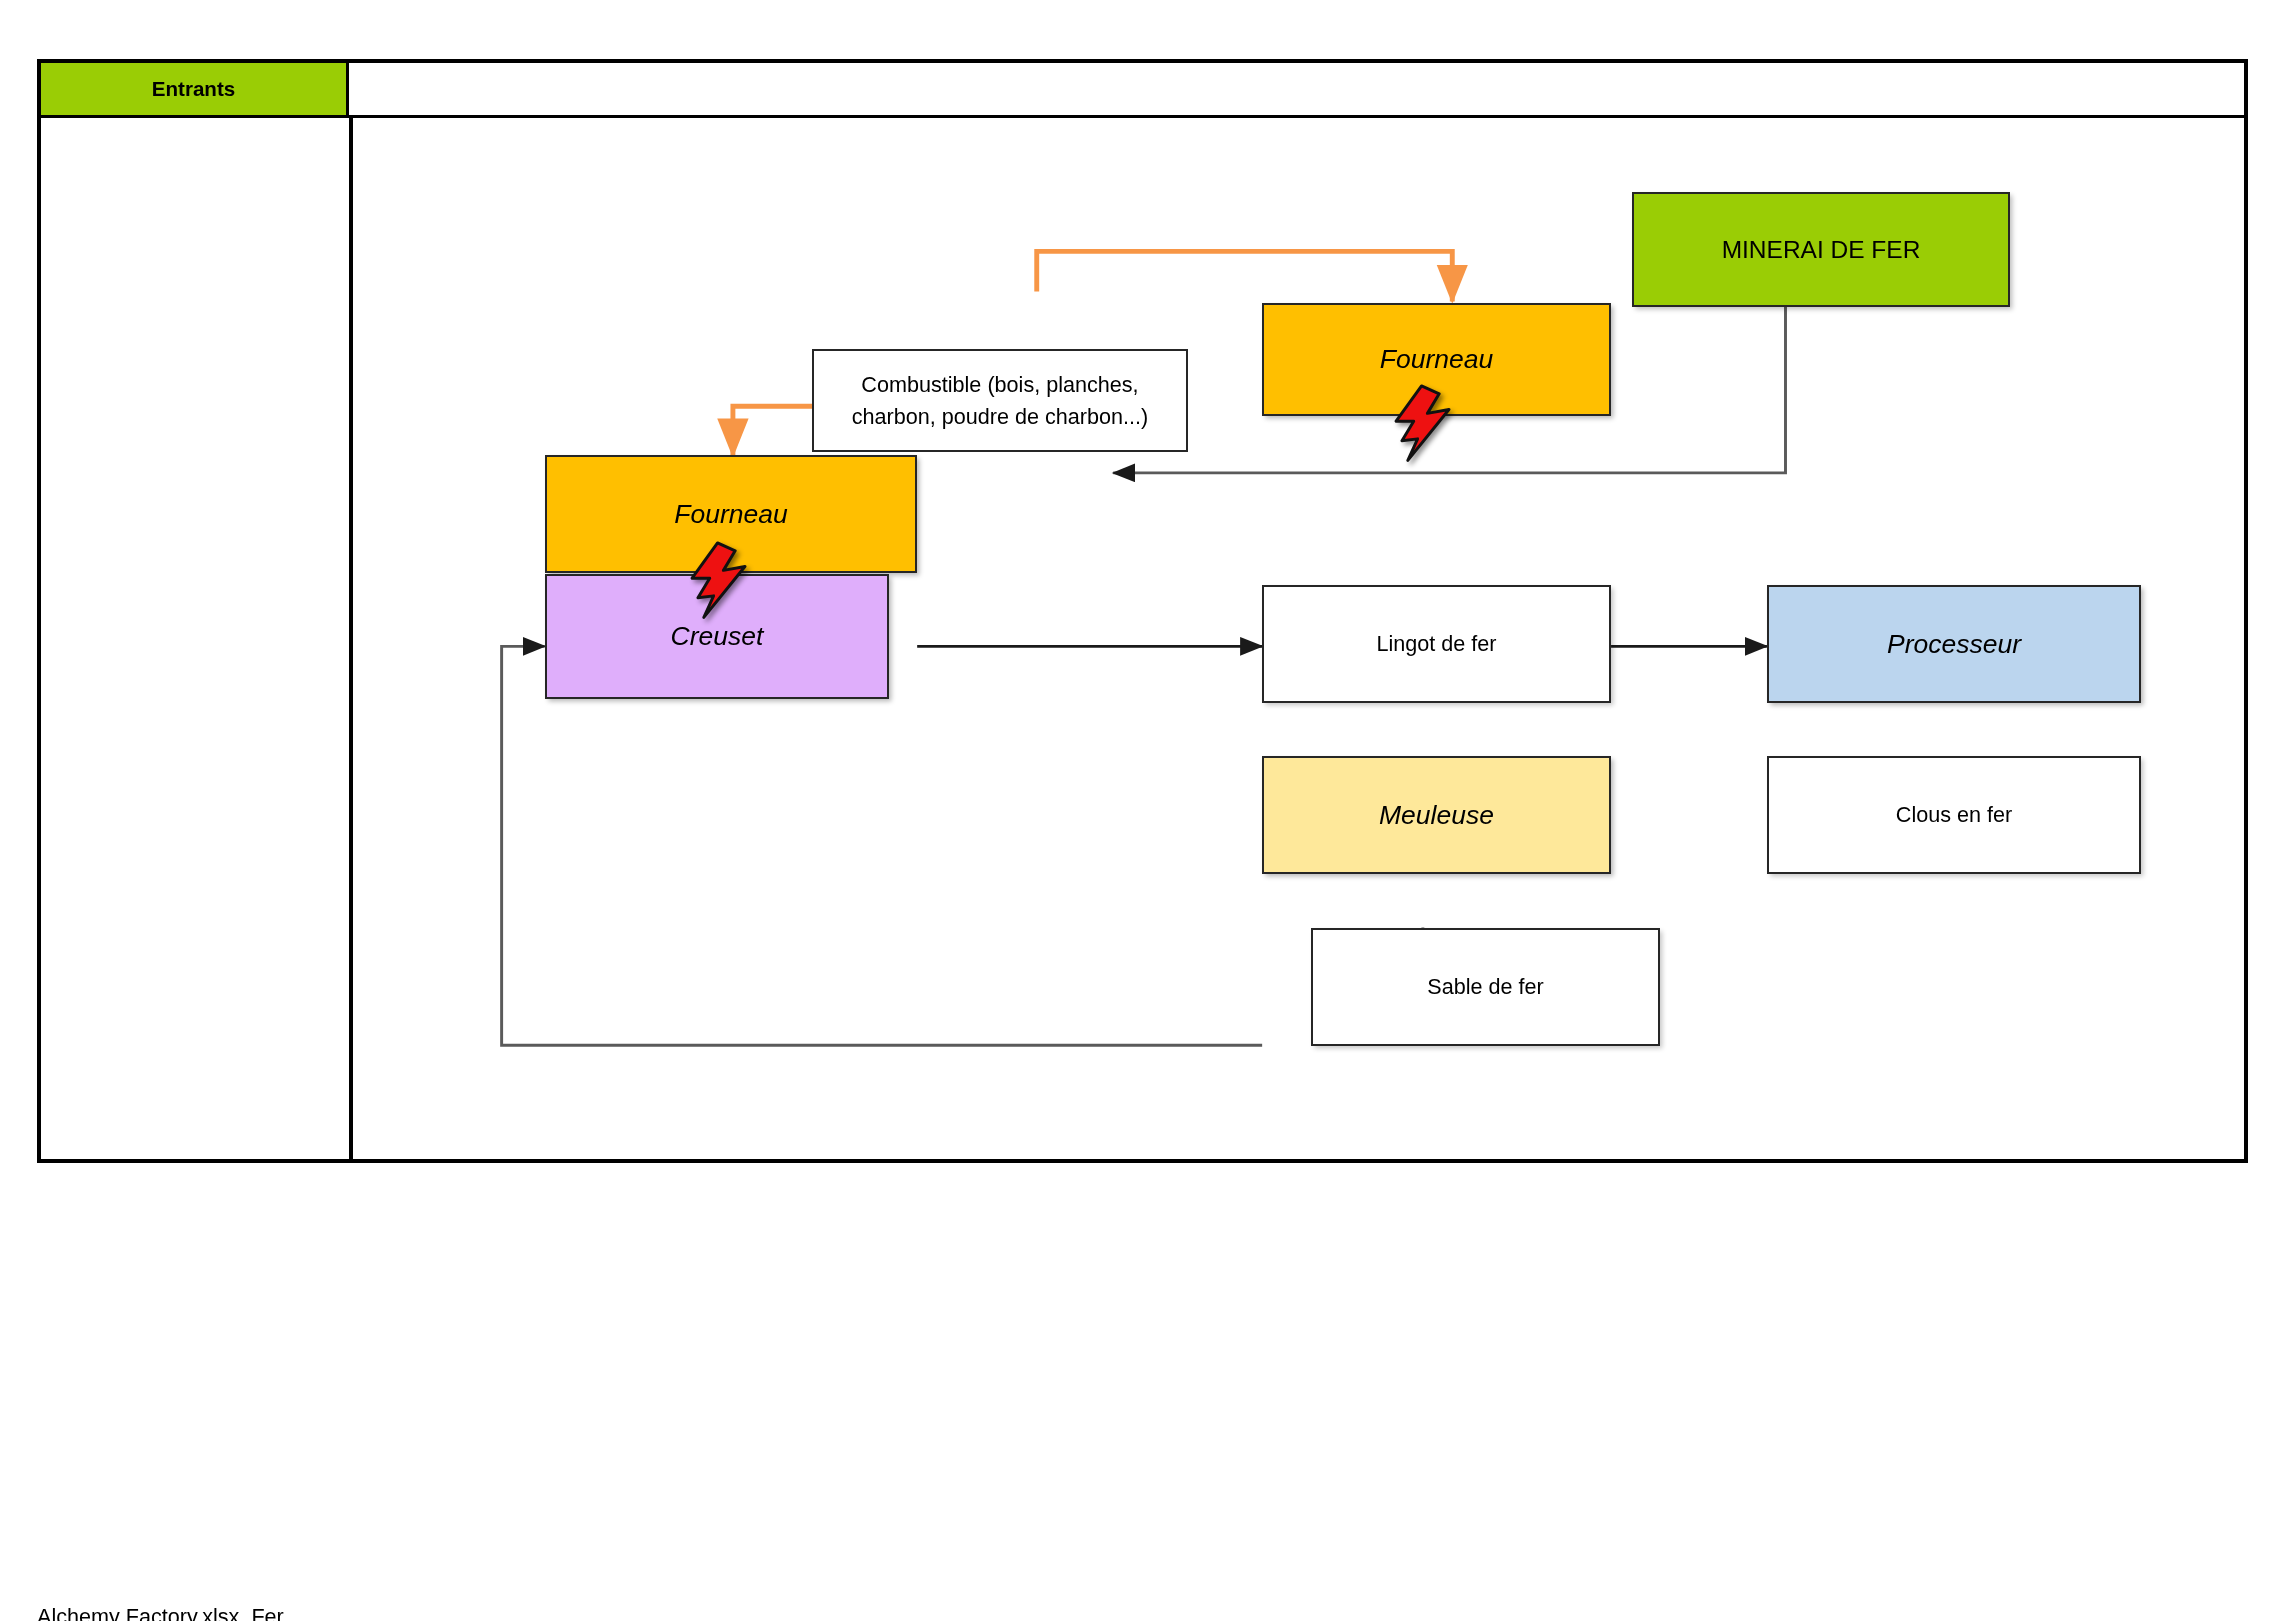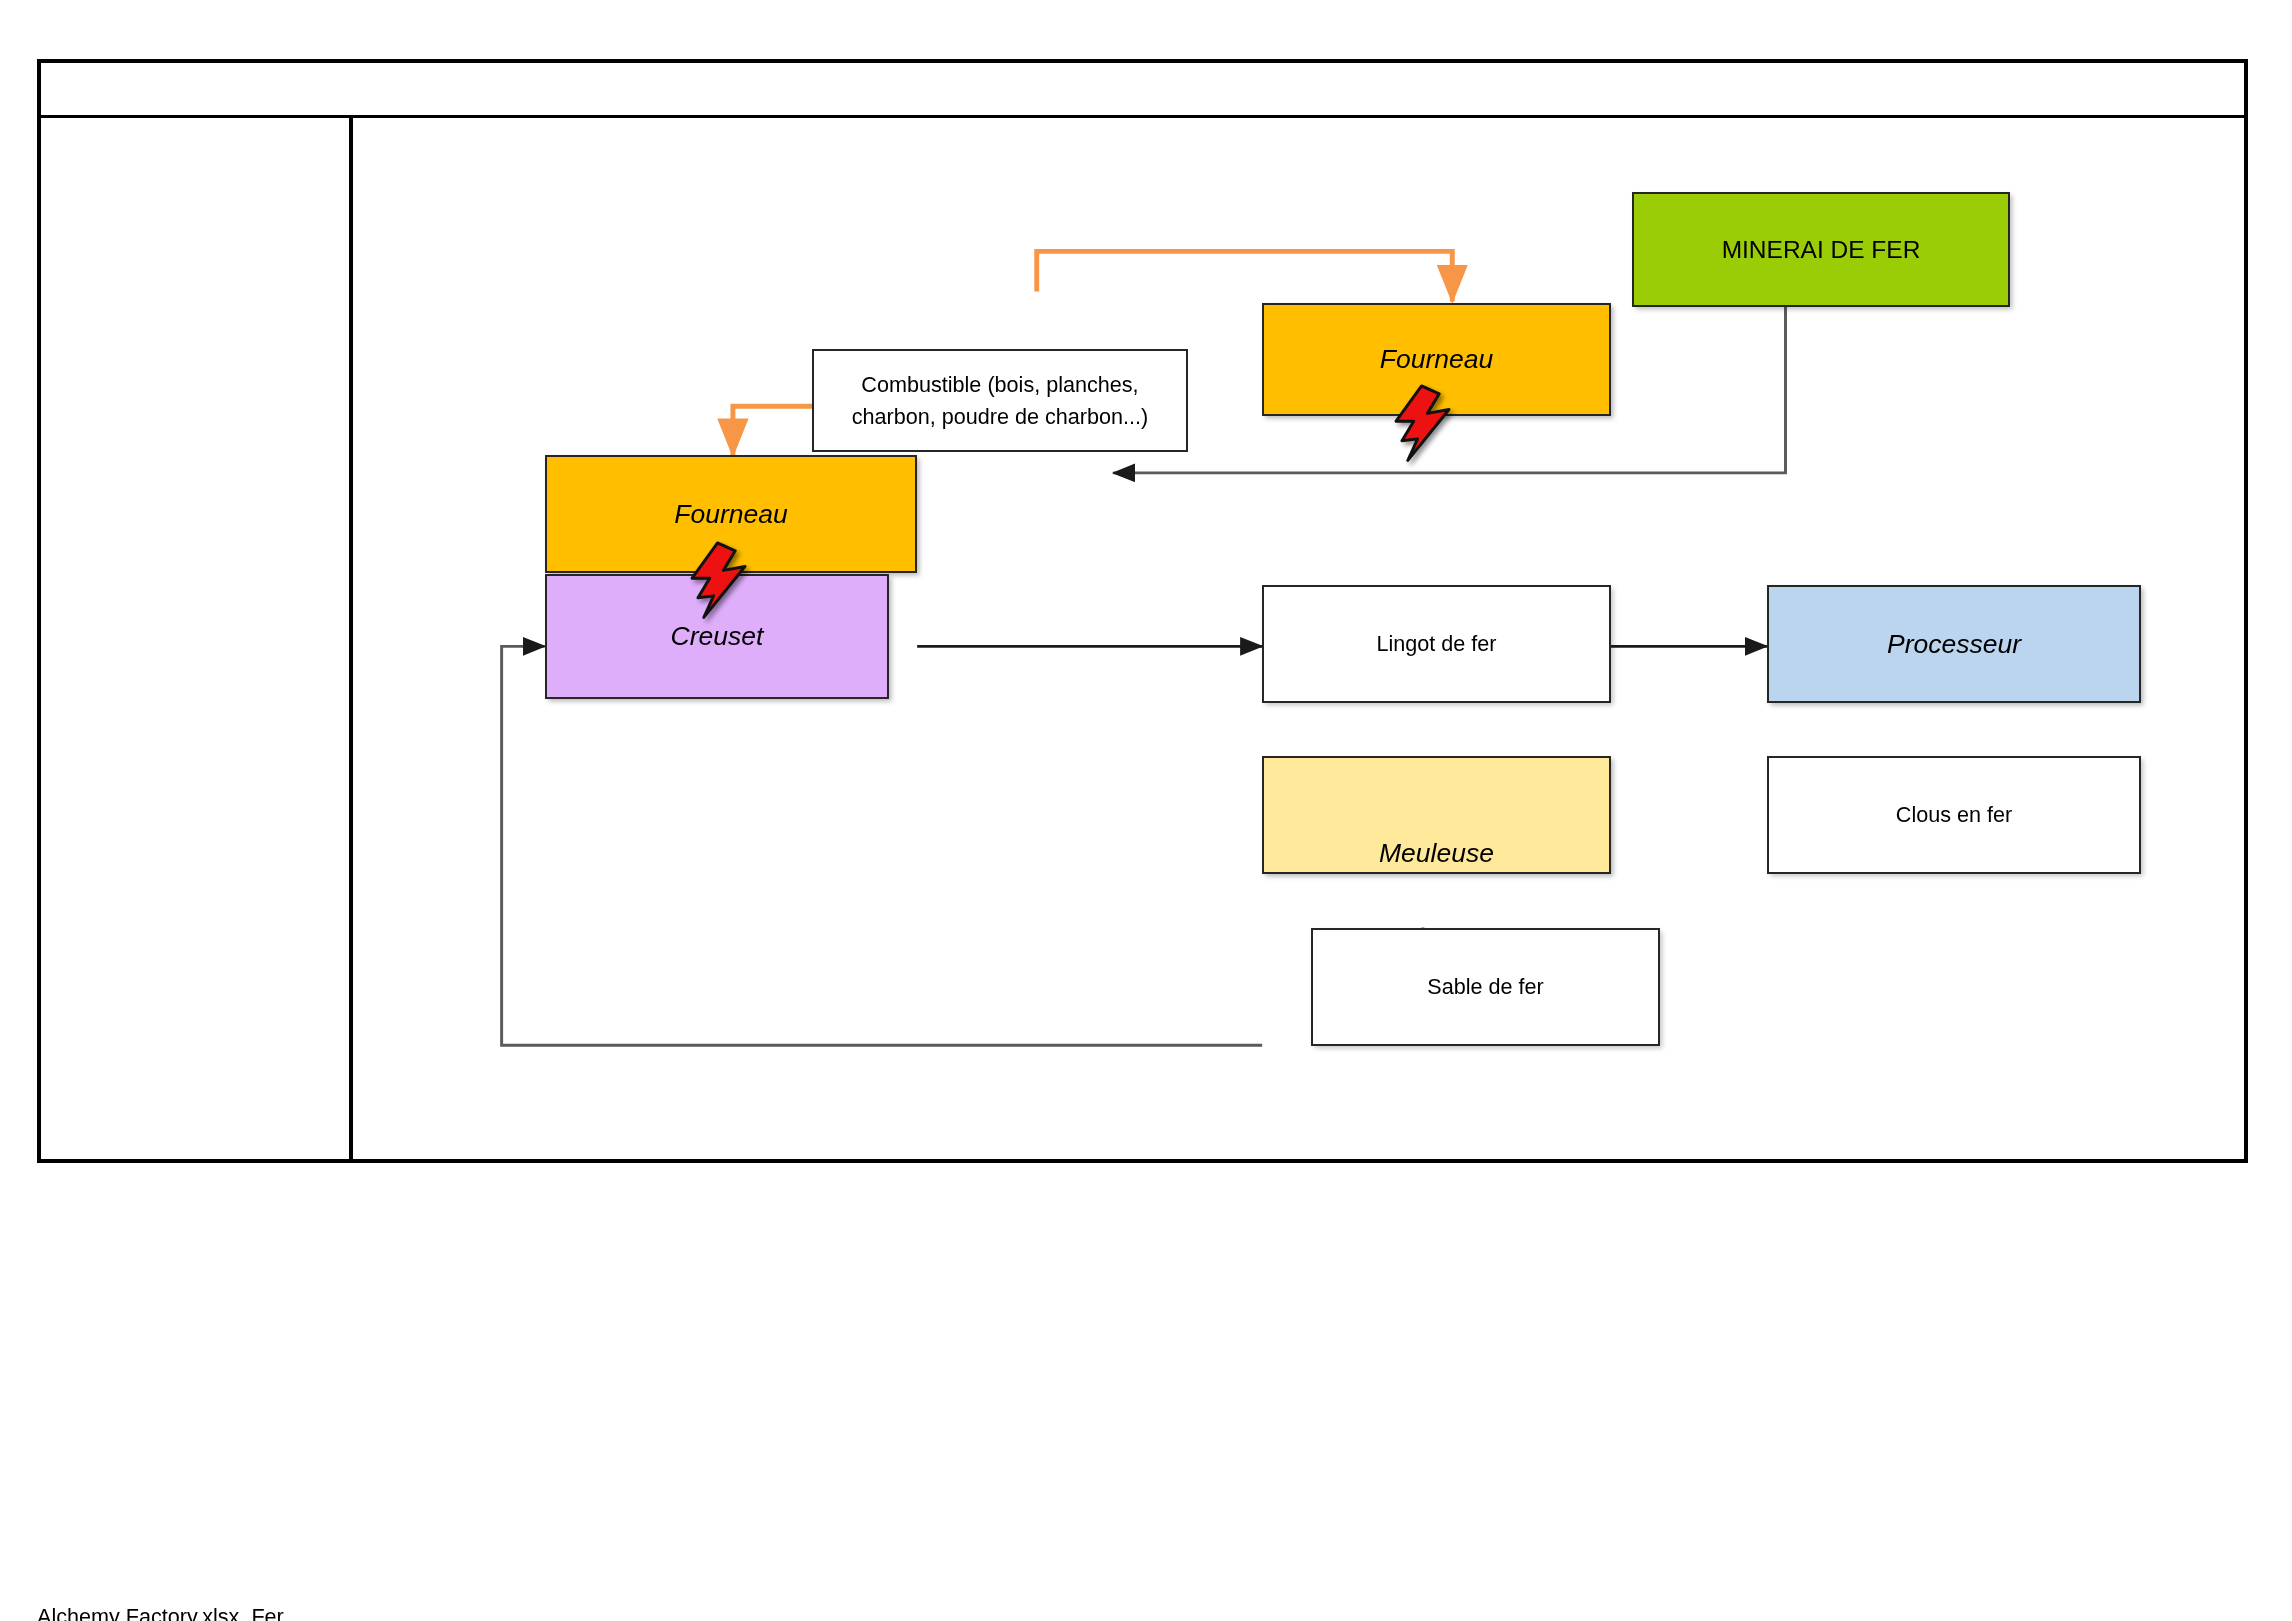--- a/index.html
+++ b/index.html
@@ -113,21 +113,21 @@
     font-size: 26.5px;
     box-shadow: 2.9px 2.9px 4.9px rgba(0,0,0,0.28);
   }
   .node.ore {
     background: #9ACD05;
     font-size: 24.5px;
     box-shadow: 2.9px 2.9px 4.9px rgba(0,0,0,0.25);
   }
   .node.furnace { background: #FFBF00; }
   .node.vessel  { background: #DFAEFB; }
-  .node.grinder { background: #FEE89A; align-items: flex-end; }
+  .node.grinder { background: #FEE89A; }
   .node.proc    { background: #BBD5EE; }
   .node.item    { background: #ffffff; box-shadow: 2.9px 2.9px 4.9px rgba(0,0,0,0.22); }
   .node.plain   { background: #ffffff; }
 
   
   .bolt {
     position: absolute;
     width: 63px;
     height: 94px;
     filter: drop-shadow(3.9px 3.9px 2.9px rgba(0,0,0,0.45));
@@ -143,20 +143,23 @@
     color: #000000;
     margin-top: 36px;
   }
 </style>
 </head>
 <body>
 
 <div id="frame">
 
   <div id="header-row">
+    <div id="header-entrants">
+      <span>Entrants</span>
+    </div>
     <div id="header-blank"></div>
   </div>
 
   <div id="col-divider"></div>
   <div id="entrants-cell"></div>
 
   <div id="canvas">
 
     <svg id="wires" viewBox="0 0 2256 1126" xmlns="http://www.w3.org/2000/svg">
       <defs>

